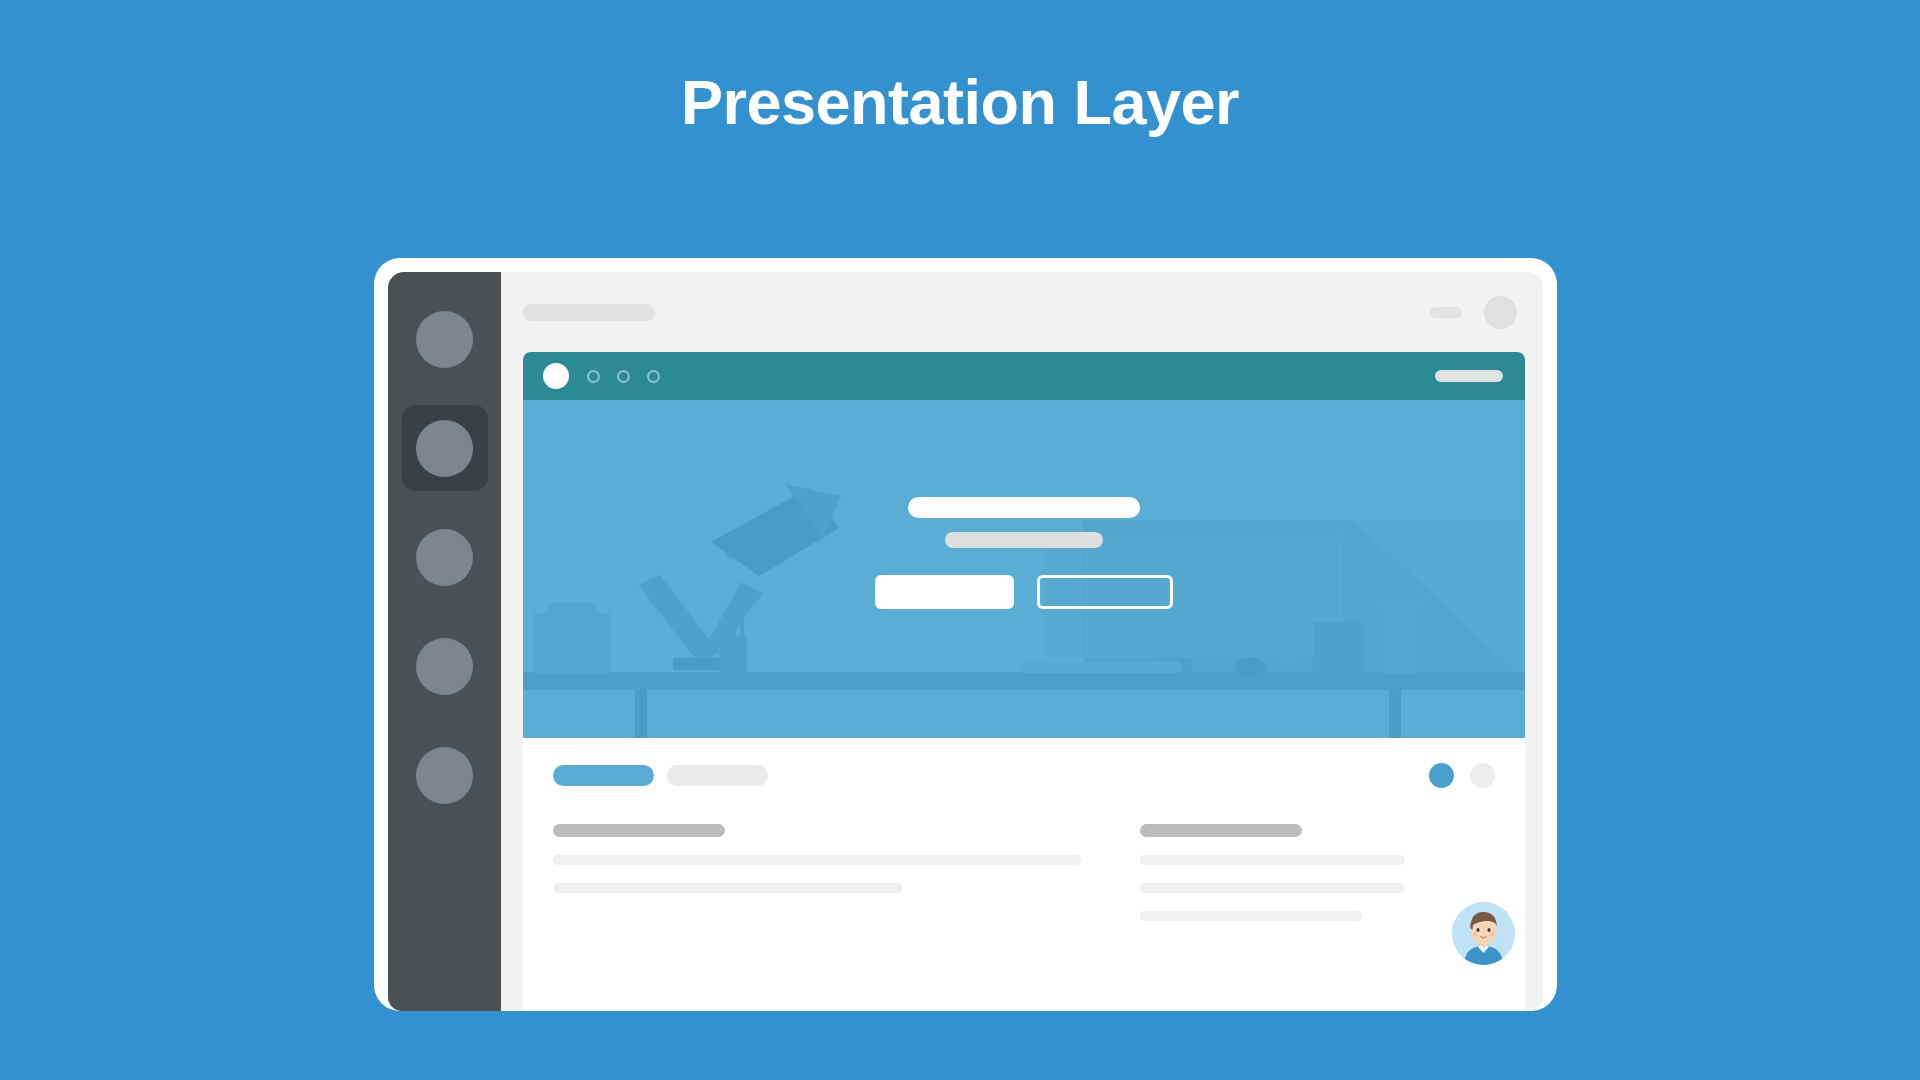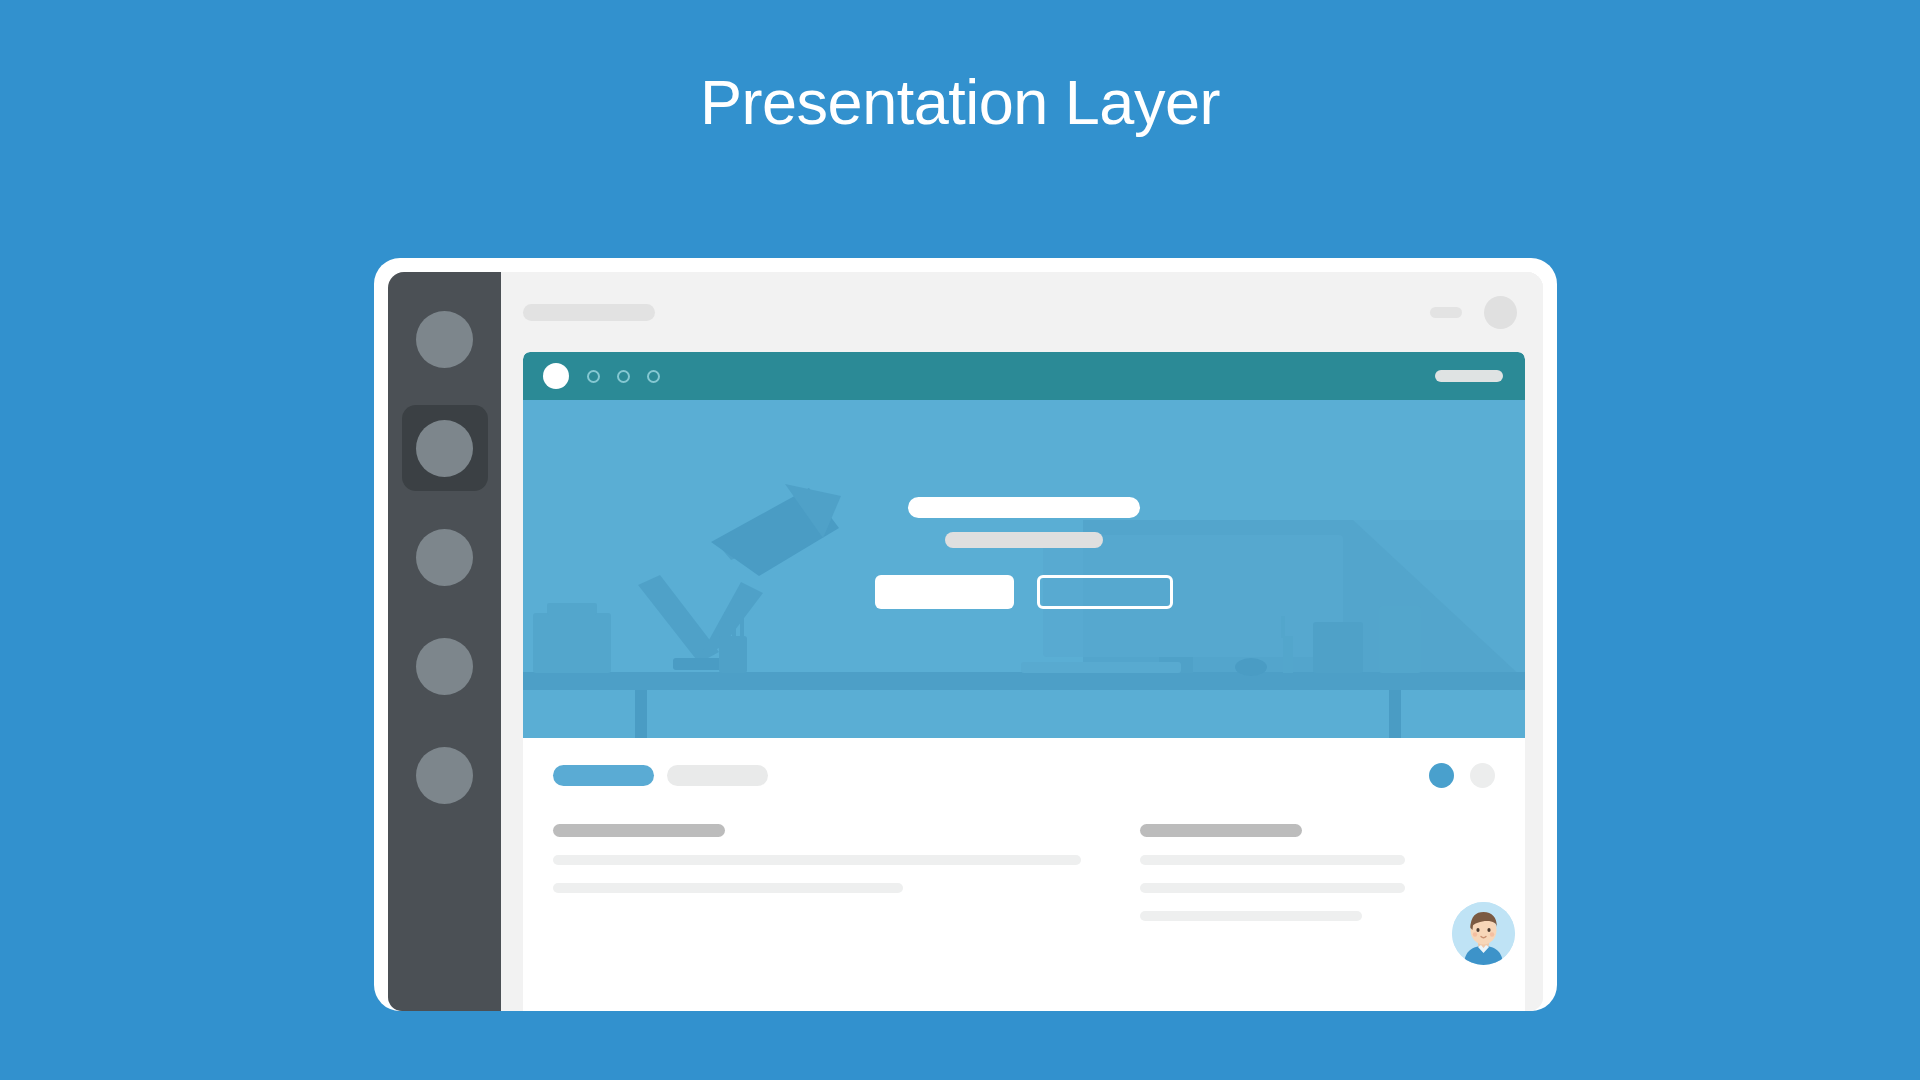--- a/index.html
+++ b/index.html
@@ -18,21 +18,21 @@
 
   
   .page-title {
     position: absolute;
     top: 68px;
     left: 0;
     width: 1920px;
     text-align: center;
     color: #ffffff;
     font-size: 63px;
-    font-weight: normal;
+    font-weight: bold;
     letter-spacing: -0.5px;
     line-height: 1.1;
   }
 
   
   .device-frame {
     position: absolute;
     left: 374px;
     top: 258px;
     width: 1183px;

